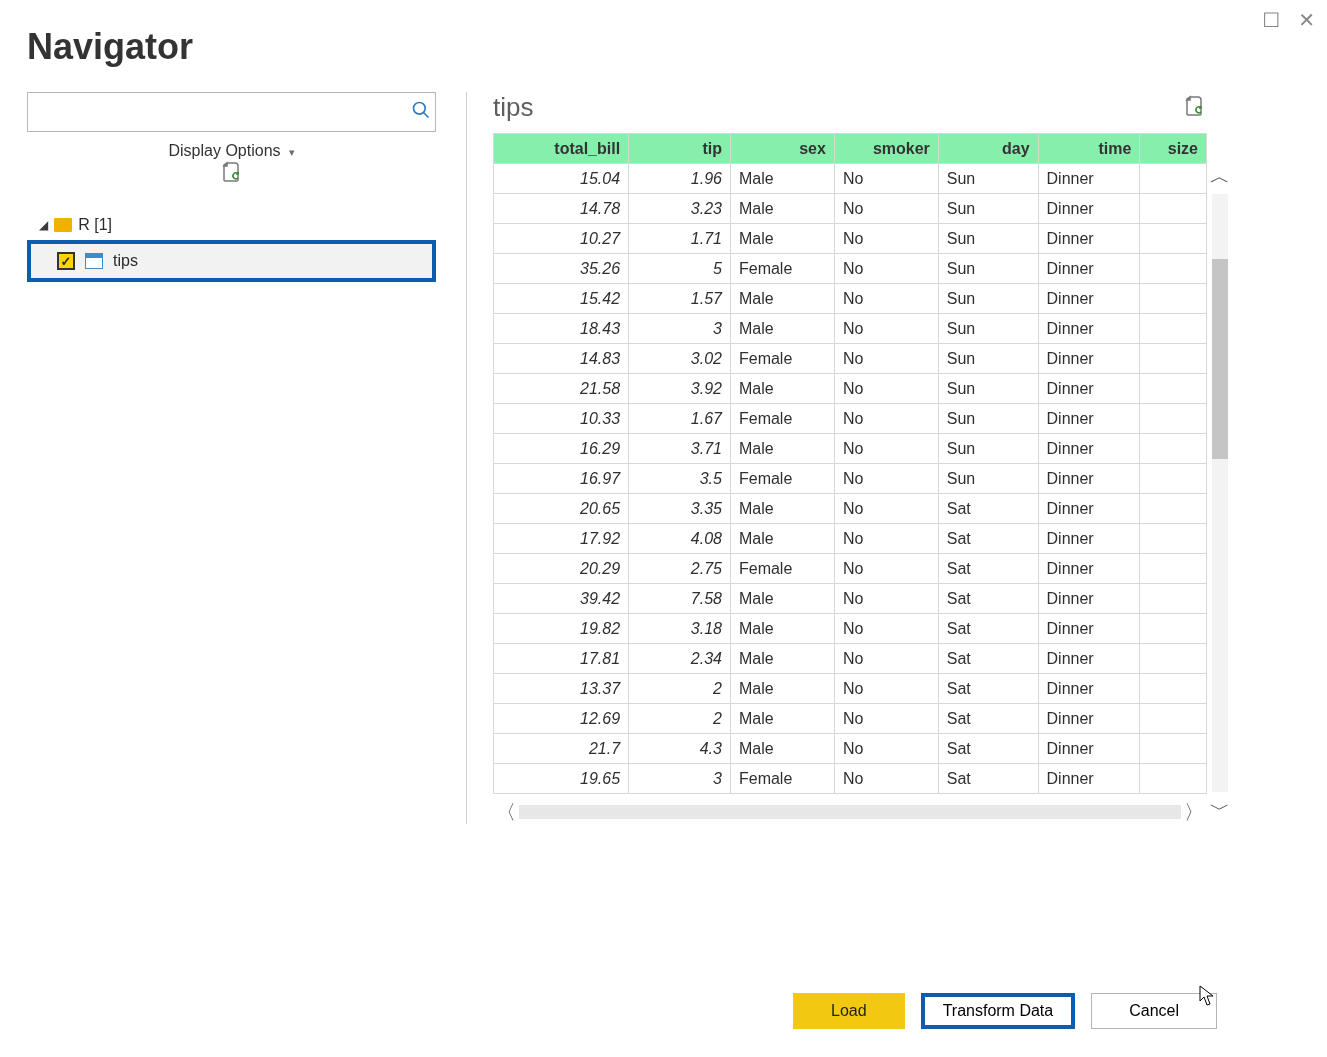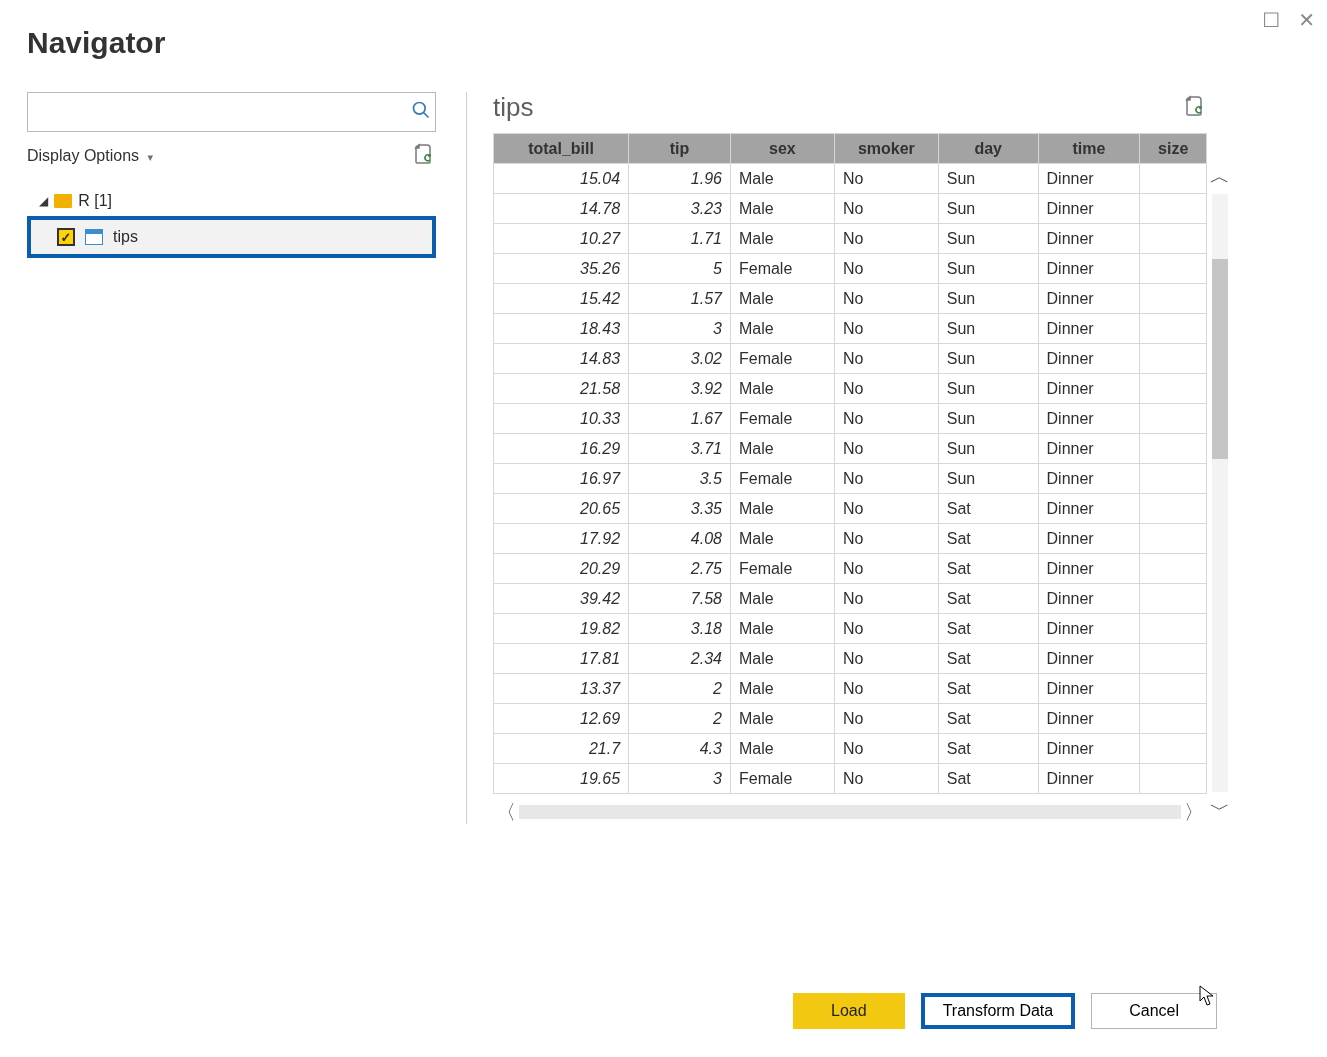--- a/index.html
+++ b/index.html
@@ -1,49 +1,49 @@
 <!DOCTYPE html>
 <html><head>
   <meta charset="utf-8">
   <style>
     * { box-sizing: border-box; margin: 0; padding: 0; font-family: "Segoe UI", Arial, sans-serif; }
     html, body { width: 1327px; height: 1057px; background: #fff; color: #2b2b2b; }
     .window-controls { position: absolute; top: 8px; right: 12px; display: flex; gap: 18px; }
     .window-controls span { font-size: 20px; color: #898989; cursor: default; user-select: none; }
-    .page-title { position: absolute; top: 26px; left: 27px; font-size: 30px; font-weight: 600; color: #333; }
+    .page-title { position: absolute; top: 26px; left: 27px; font-size: 36px; font-weight: 600; color: #333; }
 
     .main { position: absolute; top: 92px; left: 27px; right: 0; display: flex; }
 
     
     .left-pane { width: 440px; border-right: 1px solid #d0d0d0; padding-right: 30px; }
     .search-wrap { display: flex; align-items: center; border: 1px solid #b8b8b8; height: 40px; margin-bottom: 10px; }
     .search-wrap input { border: none; outline: none; flex: 1; padding: 6px 10px; font-size: 15px; }
     .search-wrap .search-ico { width: 28px; text-align: center; color: #2c7bbf; font-size: 20px; }
-    .display-opts-row { display: flex; align-items: center; justify-content: space-between; margin: 6px 0 22px 0; }
+    .display-opts-row { display: flex; align-items: center; justify-content: space-between; margin: 6px 0 28px 0; flex-direction: column; }
     .display-opts { font-size: 16px; color: #323232; cursor: pointer; }
     .display-opts .caret { font-size: 11px; margin-left: 4px; color: #6f6f6f; }
     .refresh-ico svg { width: 24px; height: 24px; }
     .tree { margin-top: 4px; }
     .tree-root { display: flex; align-items: center; gap: 6px; font-size: 16px; padding-left: 12px; }
     .tree-root .tri { color: #3a3a3a; font-size: 12px; }
     .folder-ico { width: 18px; height: 14px; background: #f2b100; border-radius: 1px; }
     .tree-child { display: flex; align-items: center; gap: 10px; margin-top: 6px; padding: 8px 8px 8px 26px; background: #f2f2f2; border: 4px solid #0a5daf; }
     .tree-child .chk { width: 18px; height: 18px; border: 2px solid #333; background: #ffd400; display: inline-flex; align-items: center; justify-content: center; font-size: 13px; font-weight: 600; }
     .tree-child .tbl-ico { width: 18px; height: 16px; display: inline-block; background: #fff; border: 1px solid #3d8ccc; }
     .tree-child .tbl-ico::before { content:""; display:block; height:4px; background:#3d8ccc; }
 
     
     .right-pane { flex: 1; padding-left: 26px; padding-right: 120px; position: relative; }
     .preview-header { display:flex; justify-content:space-between; align-items:center; margin-bottom: 10px; }
     .preview-title { font-size: 26px; color: #5e5e5e; }
     .preview-wrap { position: relative; }
 
     table.data { border-collapse: collapse; width: 100%; table-layout: fixed; }
     table.data th, table.data td { border: 1px solid #d7d7d7; padding: 4px 8px; font-size: 16px; height: 30px; overflow:hidden; white-space:nowrap; }
-    table.data th { background: #a3a3a3; text-align: center; font-weight: 600; color:#333; }
+    table.data th { background: #86efac; text-align: right; font-weight: 600; color:#333; }
     table.data td { background: #fff; color: #2f2f2f; }
     table.data td.num { text-align: right; font-style: italic; }
     .col-total { width: 130px; }
     .col-tip   { width:  98px; }
     .col-sex   { width: 100px; }
     .col-smk   { width: 100px; }
     .col-day   { width:  96px; }
     .col-time  { width:  98px; }
     .col-size  { width:  64px; }
 

